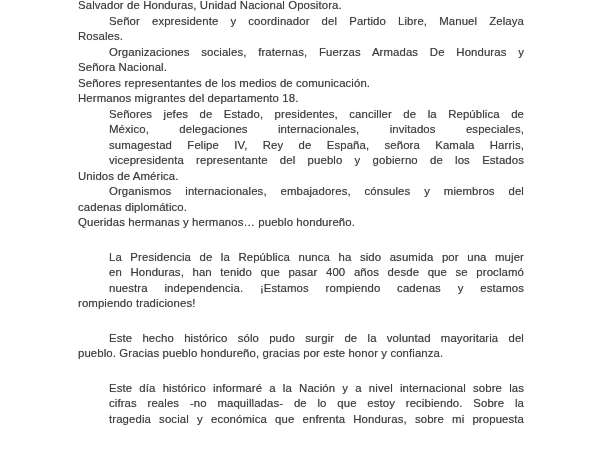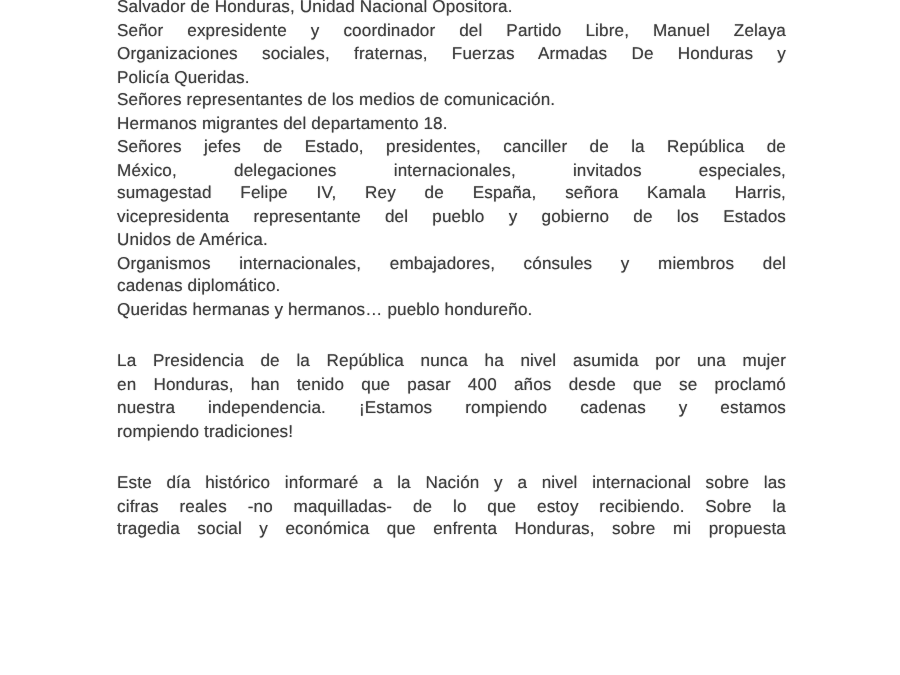--- a/index.html
+++ b/index.html
@@ -24,38 +24,40 @@
     line-height: 15.5px;
     letter-spacing: 0.1px;
     text-shadow: 0 0 0.7px rgba(70,70,70,0.65);
   }
   .para { margin: 0; }
   .para.gap { margin-bottom: 19px; }
   .line { text-align: left; white-space: normal; }
   .line.j {
     text-align: justify;
     text-align-last: justify;
+    margin-left: 31px;
   }
 </style>
 </head>
 <body>
 
 <div class="page">
 
   <div class="para">
     <div class="line">Salvador de Honduras, Unidad Nacional Opositora.</div>
   </div>
 
   <div class="para">
     <div class="line j">Señor expresidente y coordinador del Partido Libre, Manuel Zelaya</div>
+    <div class="line">Rosales.</div>
   </div>
 
   <div class="para">
     <div class="line j">Organizaciones sociales, fraternas, Fuerzas Armadas De Honduras y</div>
-    <div class="line">Policía Queridas.</div>
+    <div class="line">Señora Nacional.</div>
   </div>
 
   <div class="para">
     <div class="line">Señores representantes de los medios de comunicación.</div>
   </div>
 
   <div class="para">
     <div class="line">Hermanos migrantes del departamento 18.</div>
   </div>
 
@@ -71,26 +73,30 @@
   <div class="para">
     <div class="line j">Organismos internacionales, embajadores, cónsules y miembros del</div>
     <div class="line">cadenas diplomático.</div>
   </div>
 
   <div class="para gap">
     <div class="line">Queridas hermanas y hermanos… pueblo hondureño.</div>
   </div>
 
   <div class="para gap">
-    <div class="line j">La Presidencia de la República nunca ha nivel asumida por una mujer</div>
+    <div class="line j">La Presidencia de la República nunca ha sido asumida por una mujer</div>
     <div class="line j">en Honduras, han tenido que pasar 400 años desde que se proclamó</div>
     <div class="line j">nuestra independencia. ¡Estamos rompiendo cadenas y estamos</div>
     <div class="line">rompiendo tradiciones!</div>
   </div>
 
+  <div class="para gap">
+    <div class="line j">Este hecho histórico sólo pudo surgir de la voluntad mayoritaria del</div>
+    <div class="line">pueblo. Gracias pueblo hondureño, gracias por este honor y confianza.</div>
+  </div>
 
   <div class="para">
     <div class="line j">Este día histórico informaré a la Nación y a nivel internacional sobre las</div>
     <div class="line j">cifras reales -no maquilladas- de lo que estoy recibiendo. Sobre la</div>
     <div class="line j">tragedia social y económica que enfrenta Honduras, sobre mi propuesta</div>
   </div>
 
 </div>
 
 </body></html>

